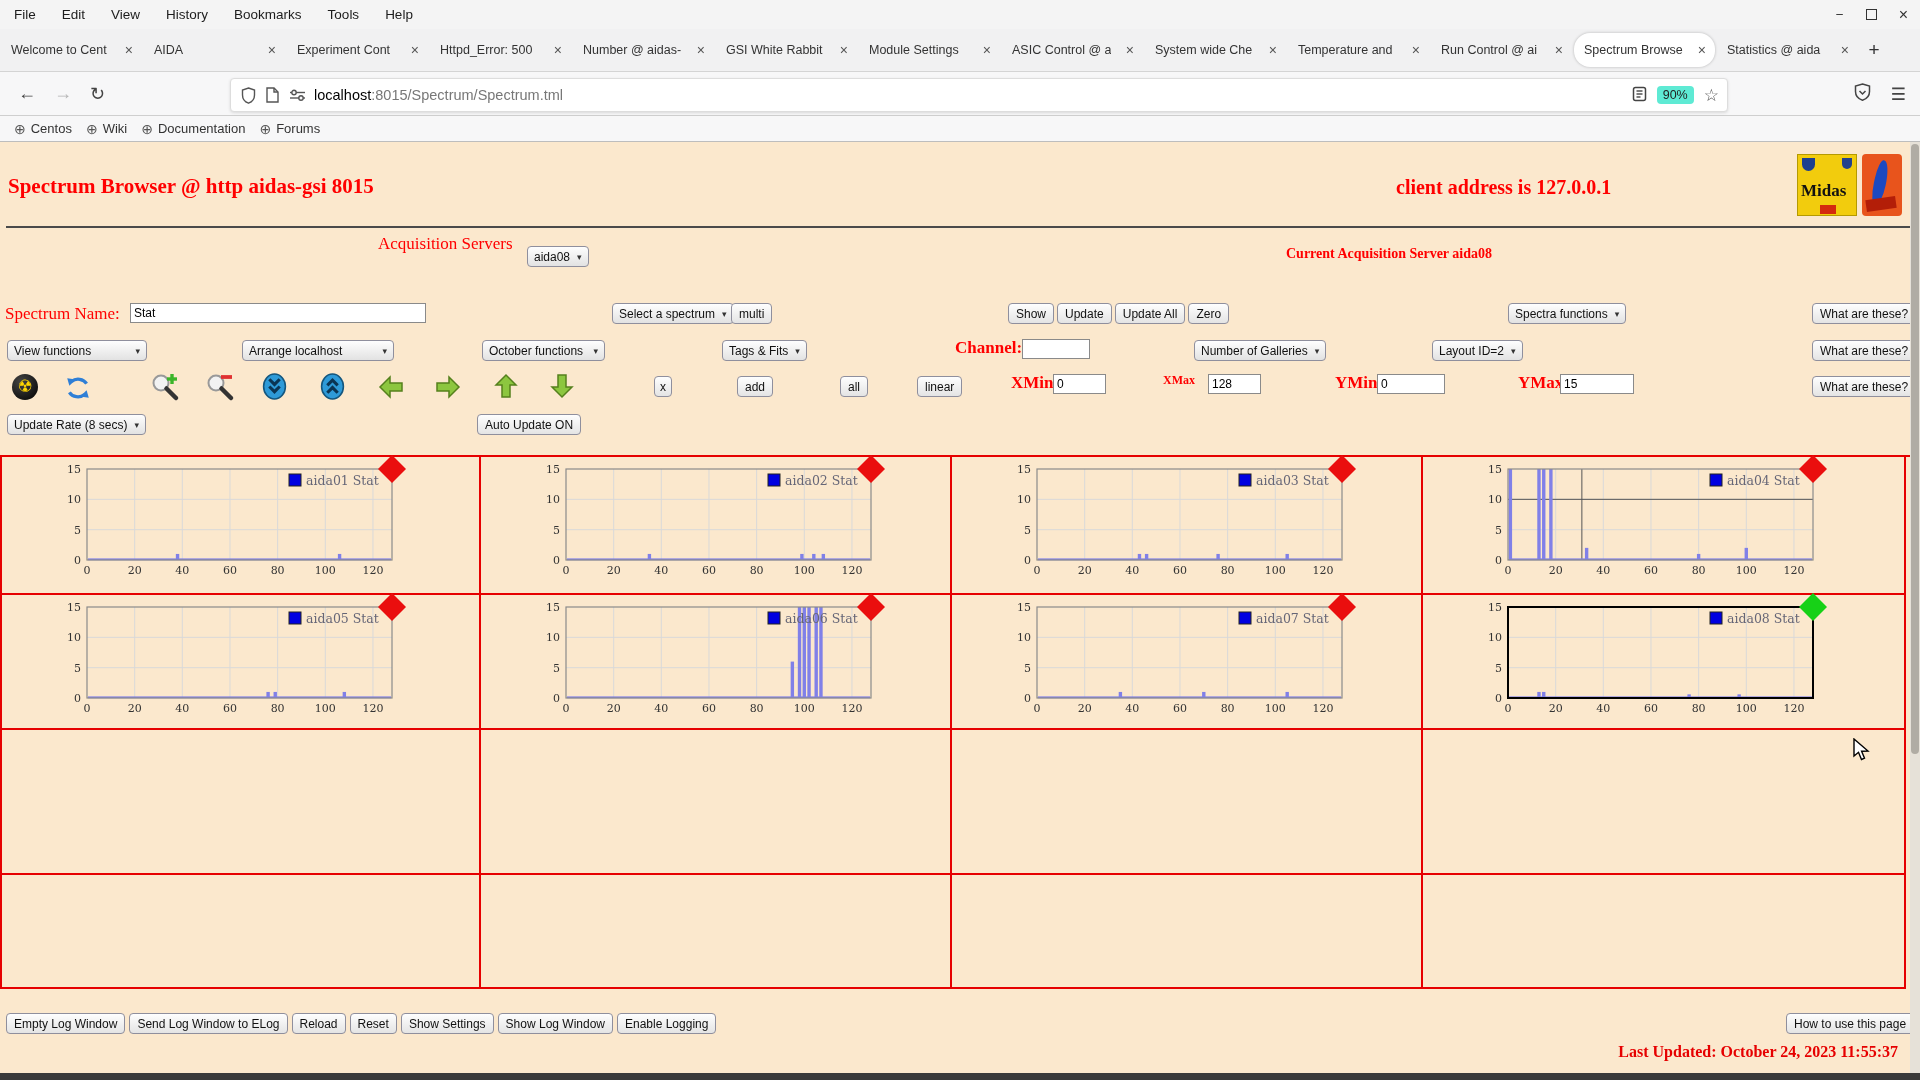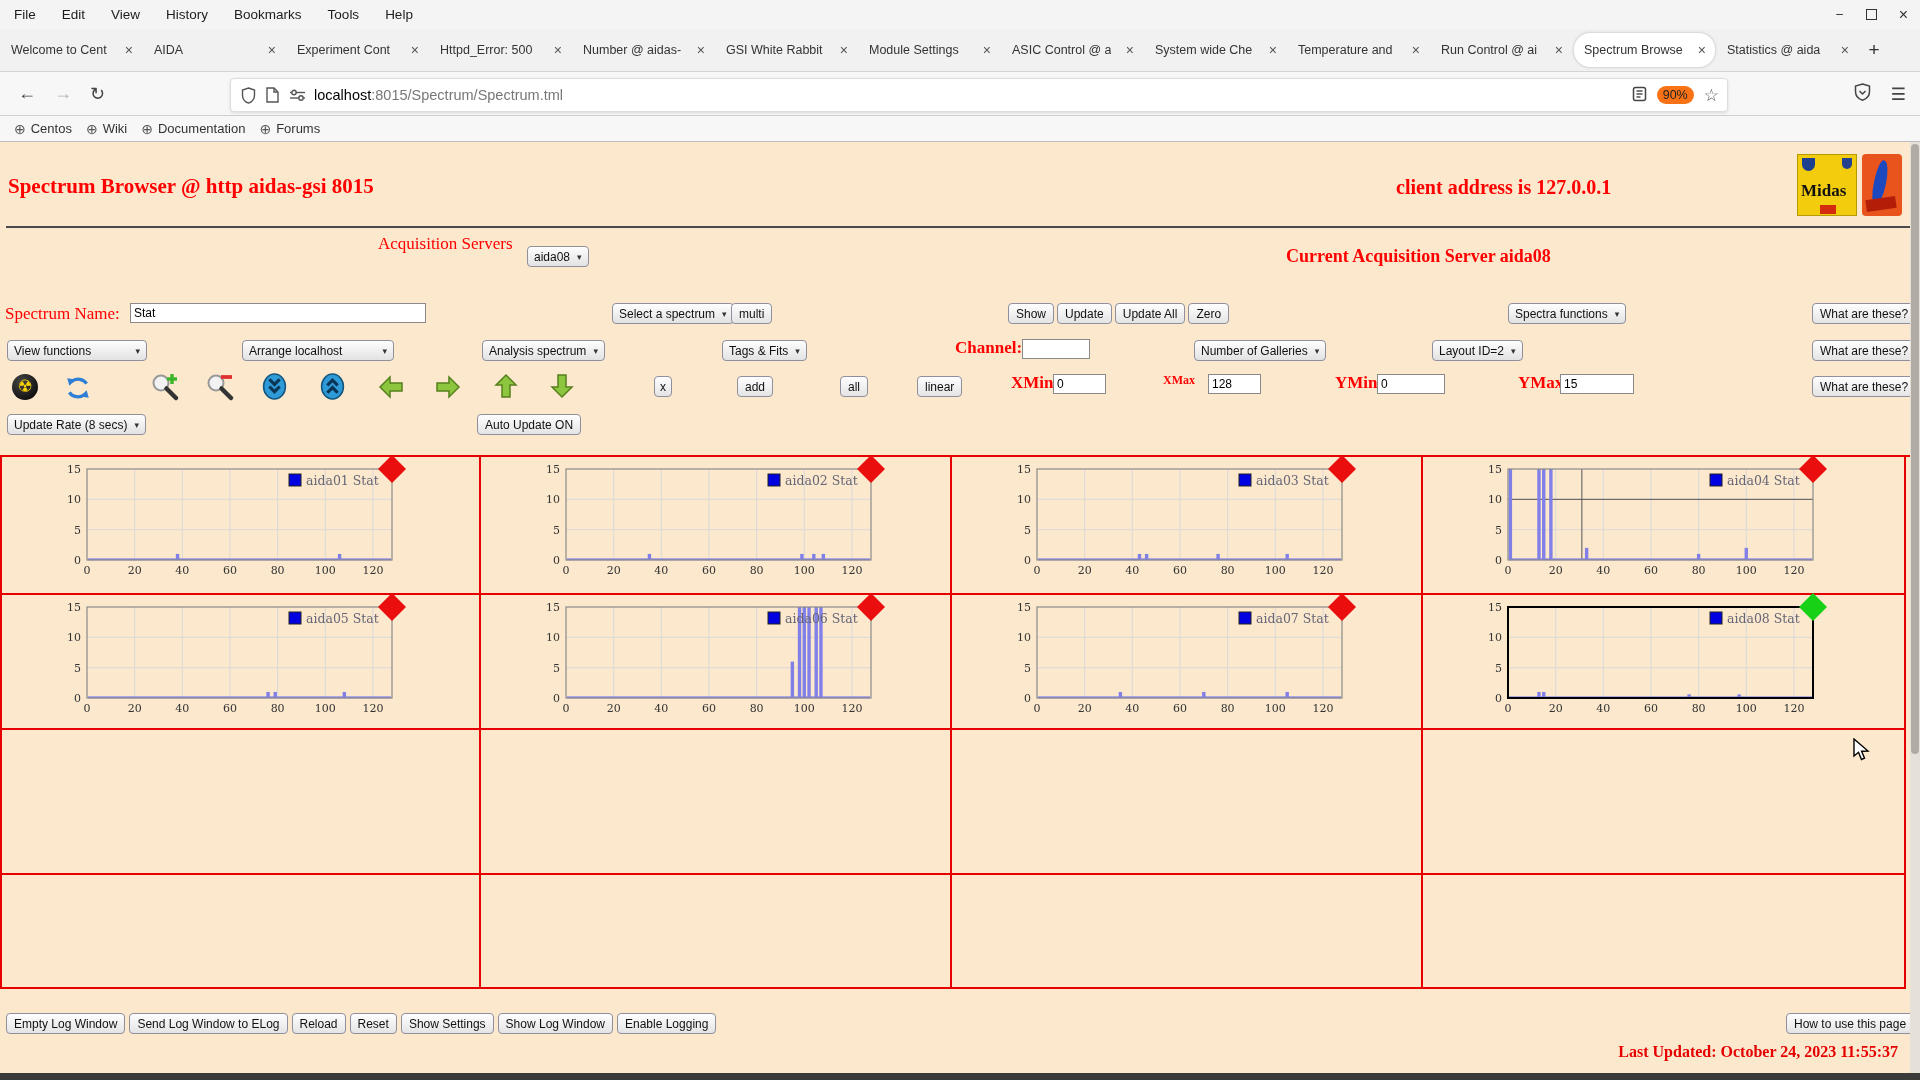--- a/index.html
+++ b/index.html
@@ -17,21 +17,21 @@
   .tab.active{background:#ffffff;box-shadow:0 0 3px rgba(0,0,0,.25);border-radius:16px;}
   .newtab{width:30px;height:30px;display:flex;align-items:center;justify-content:center;font-size:19px;color:#333;}
   .navbar{position:absolute;left:0;top:71px;width:1920px;height:45px;background:#f7f7f8;border-top:1px solid #d4d4d4;border-bottom:1px solid #cfcfcf;box-sizing:border-box;display:flex;align-items:center;}
   .navbtn{font-size:18px;color:#444;margin-left:18px;}
   .navbtn.dim{color:#b5b5b5;}
   .urlbar{position:absolute;left:230px;top:6px;width:1496px;height:32px;background:#fff;border:1px solid #ddd;border-radius:4px;box-shadow:0 1px 3px rgba(0,0,0,.12);display:flex;align-items:center;font-size:14.5px;}
   .urlbar .txt{margin-left:8px;color:#111;}
   .urlbar .txt .path{color:#111;}
   .url-ico{margin-left:10px;display:inline-flex;align-items:center;}
   .url-right{margin-left:auto;display:flex;align-items:center;gap:10px;margin-right:8px;}
-  .zoom-badge{background:#f97316;border-radius:9px;padding:2px 6px;font-size:12.5px;color:#222;}
+  .zoom-badge{background:#5eead4;border-radius:4px;padding:2px 6px;font-size:12.5px;color:#222;}
   .star{font-size:17px;color:#555;}
   .nav-right{position:absolute;right:14px;top:6px;height:32px;display:flex;align-items:center;gap:20px;color:#444;}
   .hamburger{font-size:17px;}
   .bookmarksbar{position:absolute;left:0;top:116px;width:1920px;height:26px;background:#f7f7f8;border-bottom:1px solid #bdbdbd;box-sizing:border-box;display:flex;align-items:center;font-size:13px;color:#333;}
   .bm{display:inline-flex;align-items:center;gap:5px;margin-left:14px;}
   .bm .globe{font-size:14px;color:#555;}
   
   .content{position:absolute;left:0;top:142px;width:1920px;height:931px;background:#fbe8cd;}
   .abs{position:absolute;}
   .rser{font-family:"Liberation Serif",serif;color:#ff0000;}
@@ -222,21 +222,21 @@
       <span class="fleck"></span>
     </div>
 
     <div class="hr" style="top:84px;"></div>
 
     <div class="abs rser" style="left:378px;top:92px;font-size:17px;">Acquisition Servers</div>
     <span class="select abs" style="left:527px;top:104px;">
         <span>aida08</span>
         <span class="caret">▾</span>
       </span>
-    <div class="abs rser" style="left:1286px;top:104px;font-size:18px;font-weight:bold;">Current Acquisition Server aida08</div>
+    <div class="abs rser" style="left:1286px;top:104px;font-size:14px;font-weight:bold;">Current Acquisition Server aida08</div>
 
     <div class="abs rser" style="left:5px;top:162px;font-size:17px;">Spectrum Name:</div>
     <input class="input abs" style="left: 130px; top: 161px; width: 296px;" value="Stat">
     <span class="select abs" style="left:612px;top:161px;">
         <span>Select a spectrum</span>
         <span class="caret">▾</span>
       </span>
     <span class="btn abs" style="left:731px;top:161px;">multi</span>
     <div class="abs" style="left:1008px;top:161px;display:flex;gap:3px;">
       <span class="btn">Show</span>
@@ -252,21 +252,21 @@
 
     <span class="select abs" style="left:7px;top:198px;width:140px;justify-content:space-between;">
         <span>View functions</span>
         <span class="caret">▾</span>
       </span>
     <span class="select abs" style="left:242px;top:198px;width:152px;justify-content:space-between;">
         <span>Arrange localhost</span>
         <span class="caret">▾</span>
       </span>
     <span class="select abs" style="left:482px;top:198px;width:123px;justify-content:space-between;">
-        <span>Analysis spectrum</span>
+        <span>October functions</span>
         <span class="caret">▾</span>
       </span>
     <span class="select abs" style="left:722px;top:198px;">
         <span>Tags &amp; Fits</span>
         <span class="caret">▾</span>
       </span>
     <div class="abs rser" style="left:955px;top:196px;font-size:17px;font-weight:bold;">Channel:</div>
     <input class="input abs" style="left: 1022px; top: 197px; width: 68px;" value="">
     <span class="select abs" style="left:1194px;top:198px;">
         <span>Number of Galleries</span>

